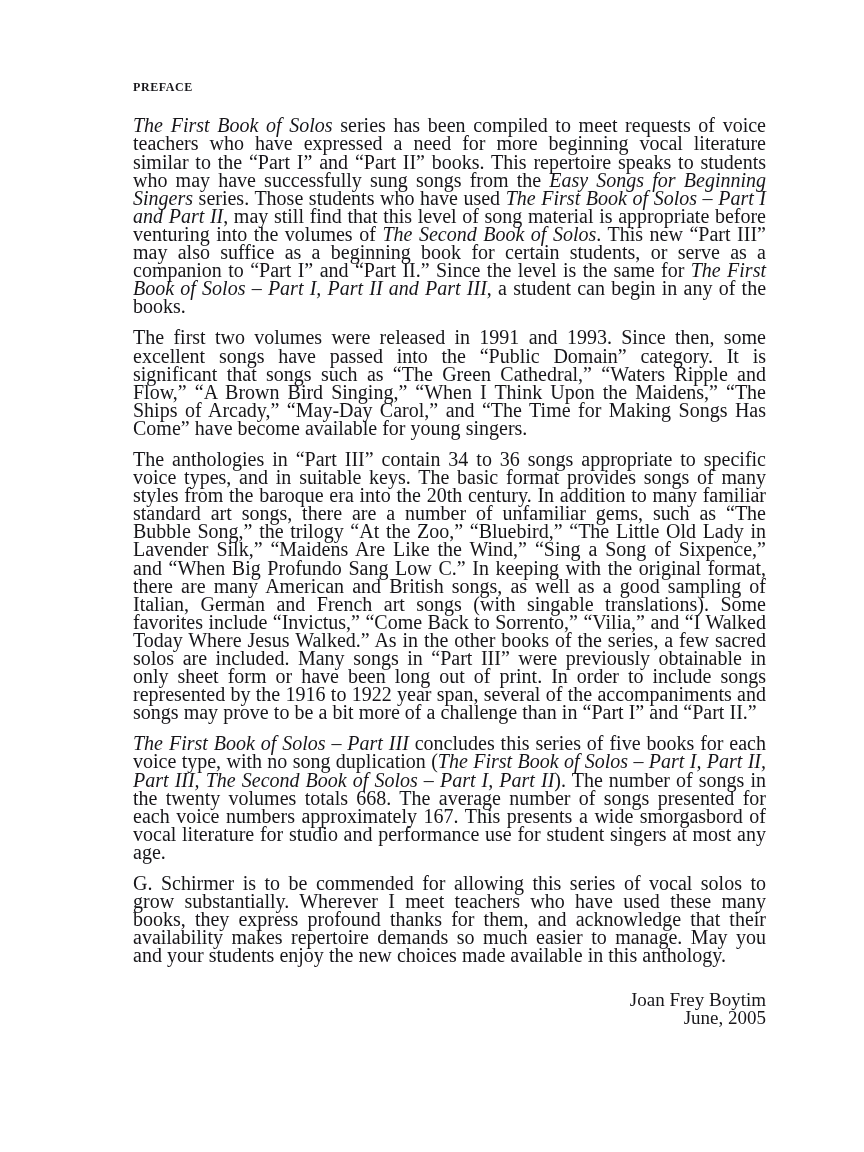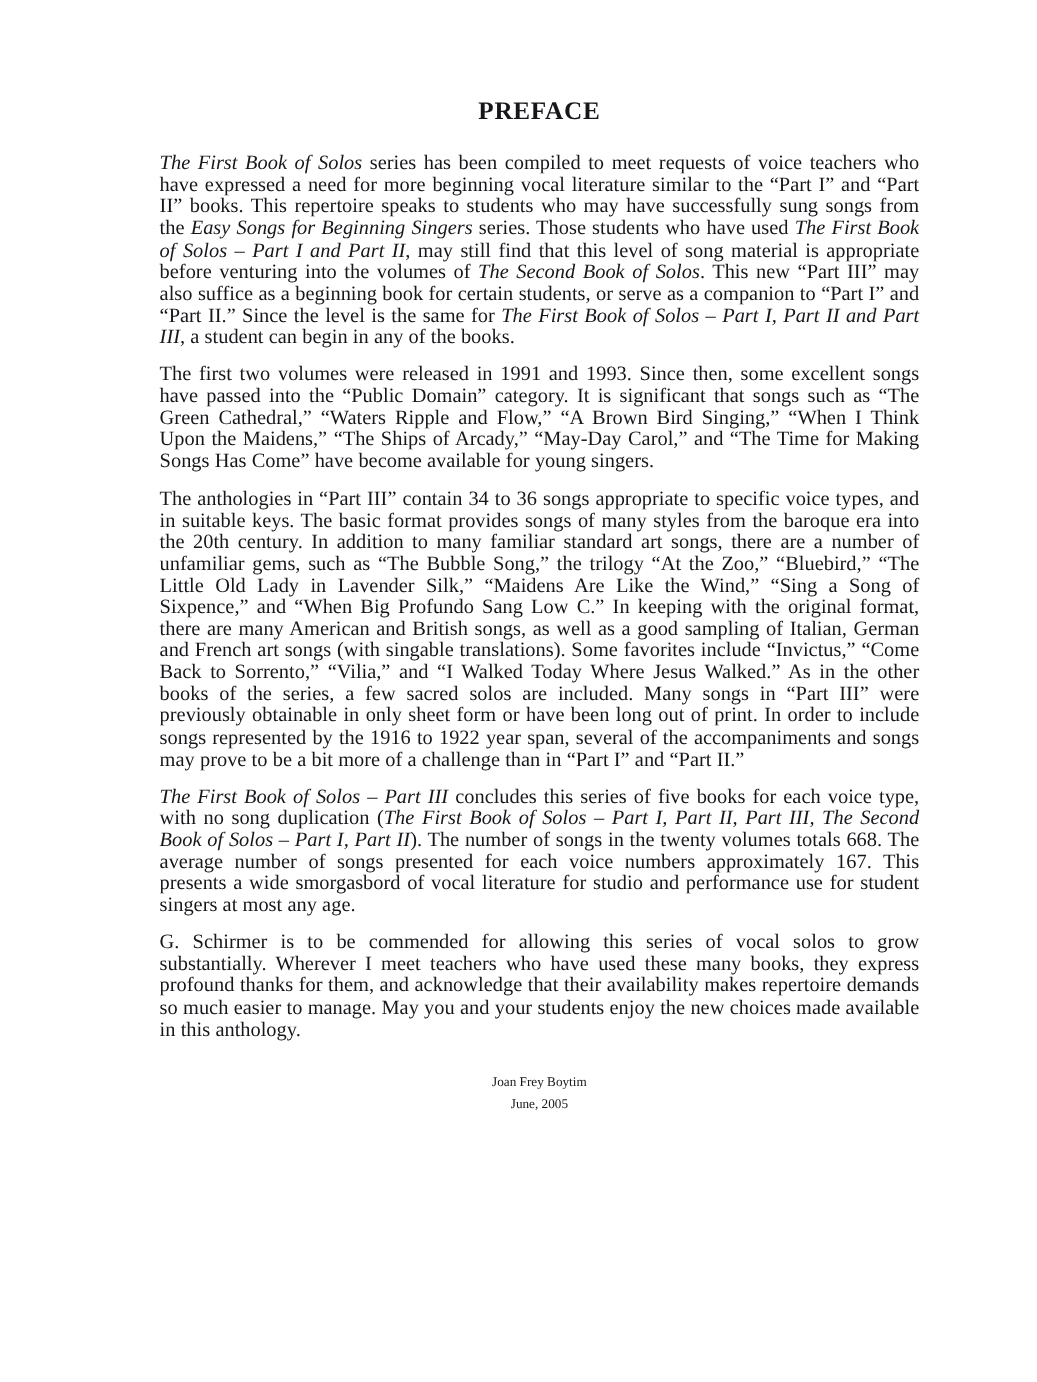--- a/index.html
+++ b/index.html
@@ -23,46 +23,46 @@
     background: #ffffff;
     overflow: hidden;
   }
   .content {
     position: absolute;
     left: 133px;
     top: 80px;
     width: 633px;
   }
   .page-title {
-    font-size: 21px;
+    font-size: 12px;
     font-weight: bold;
-    text-align: center;
+    text-align: left;
     letter-spacing: 0.6px;
     margin: 0 0 22px 0;
     line-height: 1.2;
   }
   .para {
-    font-size: 17px;
+    font-size: 20px;
     line-height: 18.1px;
     text-align: justify;
     text-justify: inter-word;
     margin: 0 0 13px 0;
     hyphens: manual;
     word-spacing: 0.1px;
   }
   .para:last-of-type {
     margin-bottom: 14px;
   }
   .para i {
     font-style: italic;
   }
   .signature {
     margin-top: 26px;
-    text-align: center;
-    font-size: 11px;
+    text-align: right;
+    font-size: 19px;
     line-height: 18.1px;
   }
   .signature div {
     display: block;
   }
 </style>
 </head>
 <body style="background: rgb(255, 255, 255); color: rgb(23, 22, 26);">
 
 <div class="page" style="background: rgb(255, 255, 255);">

